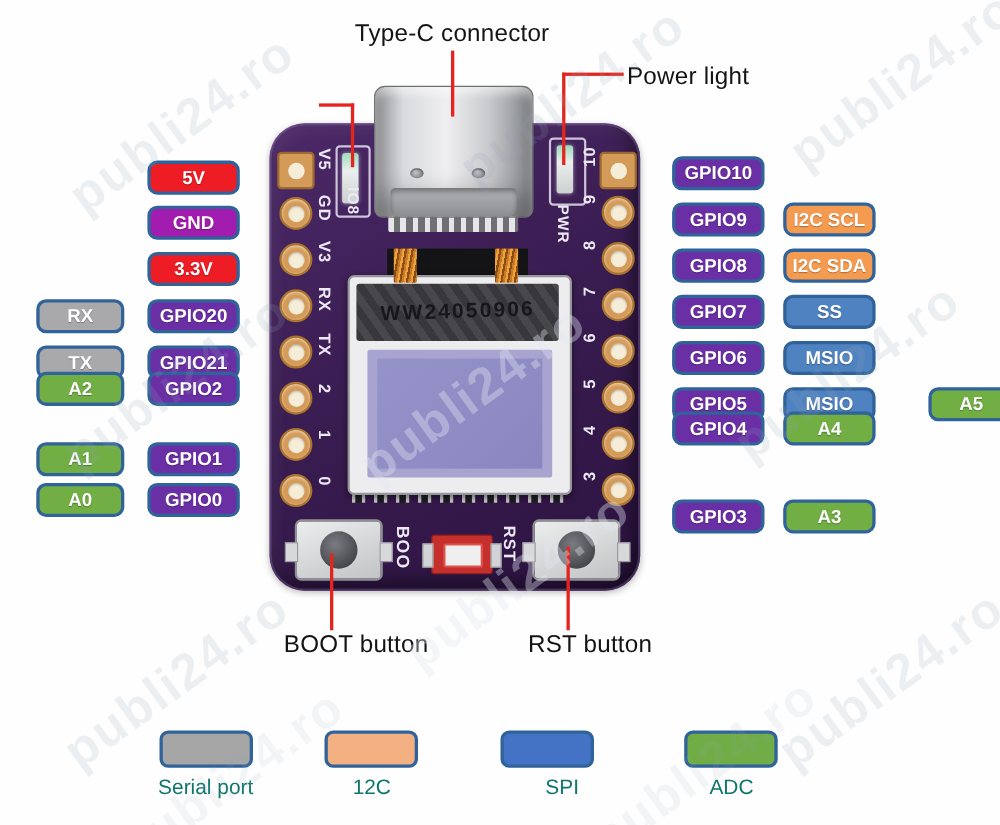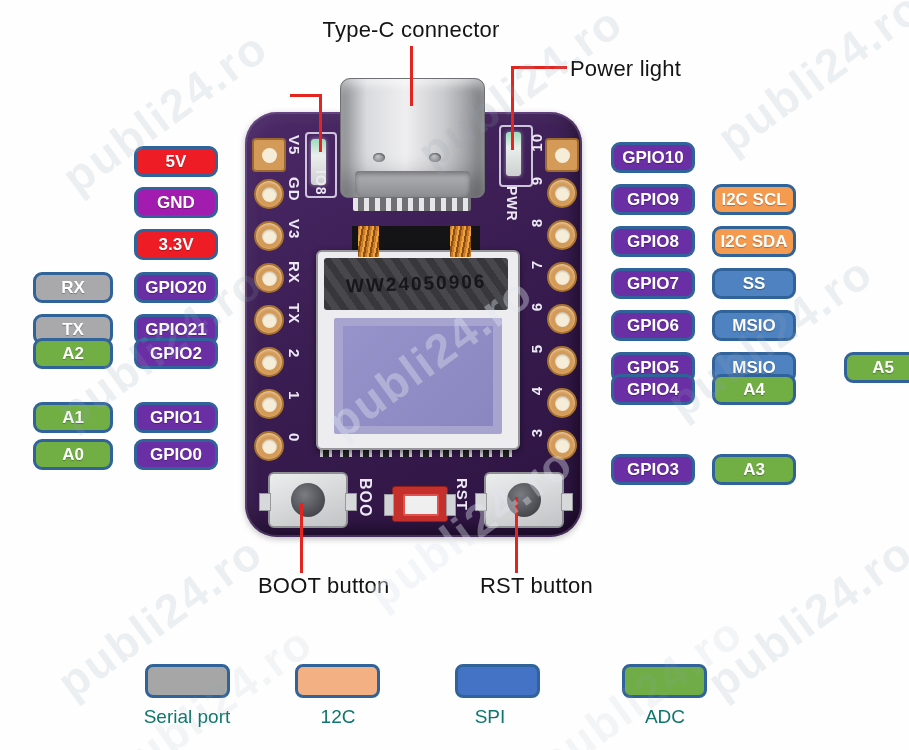--- a/index.html
+++ b/index.html
@@ -281,16 +281,16 @@
   <div class="pl cR2 rr6 t-green">A4</div>
   <div class="pl cR1 rr7 t-purple">GPIO3</div>
   <div class="pl cR2 rr7 t-green">A3</div>
 
   <div class="sw sw-gray" style="left:145px"></div>
   <div class="sw sw-orange" style="left:295px"></div>
   <div class="sw sw-blue" style="left:455px"></div>
   <div class="sw sw-green" style="left:622px"></div>
   <div class="legend-label" style="left:187px">Serial port</div>
   <div class="legend-label" style="left:338px">12C</div>
-  <div class="legend-label" style="left:490px">SPI</div>
+  <div class="legend-label" style="left:511px">SPI</div>
   <div class="legend-label" style="left:665px">ADC</div>
 
 </div>
 
 </body></html>

